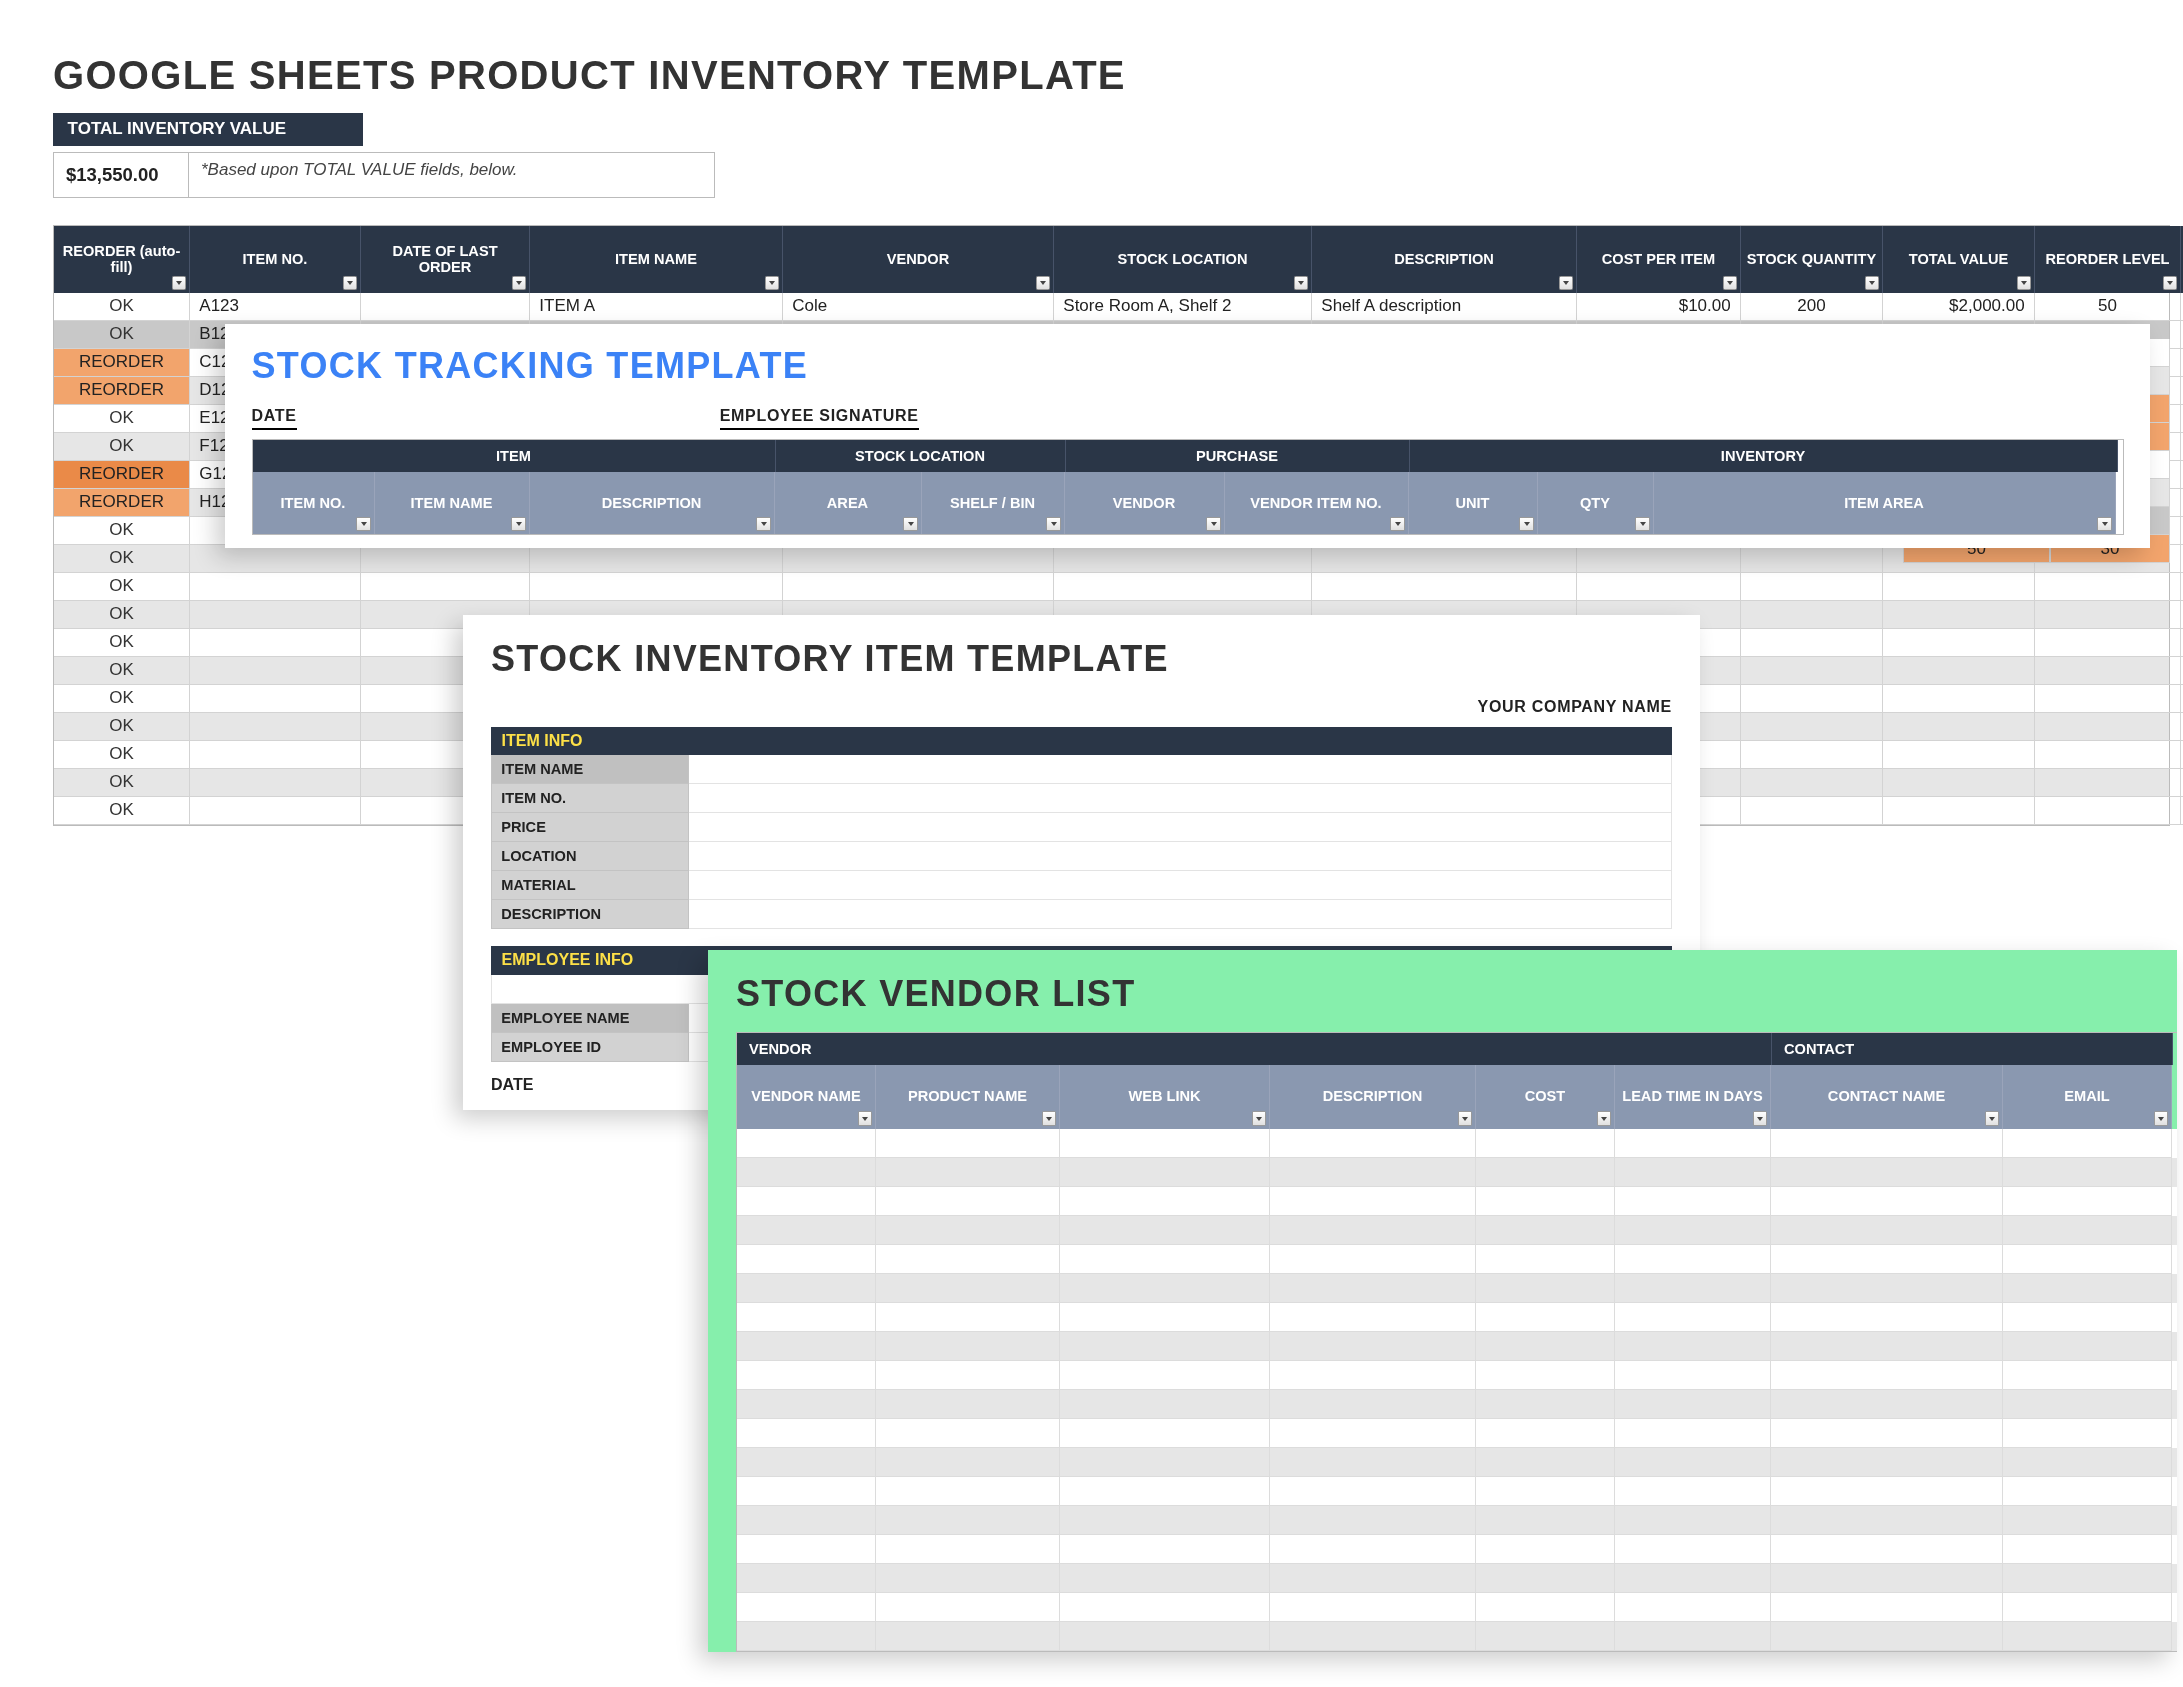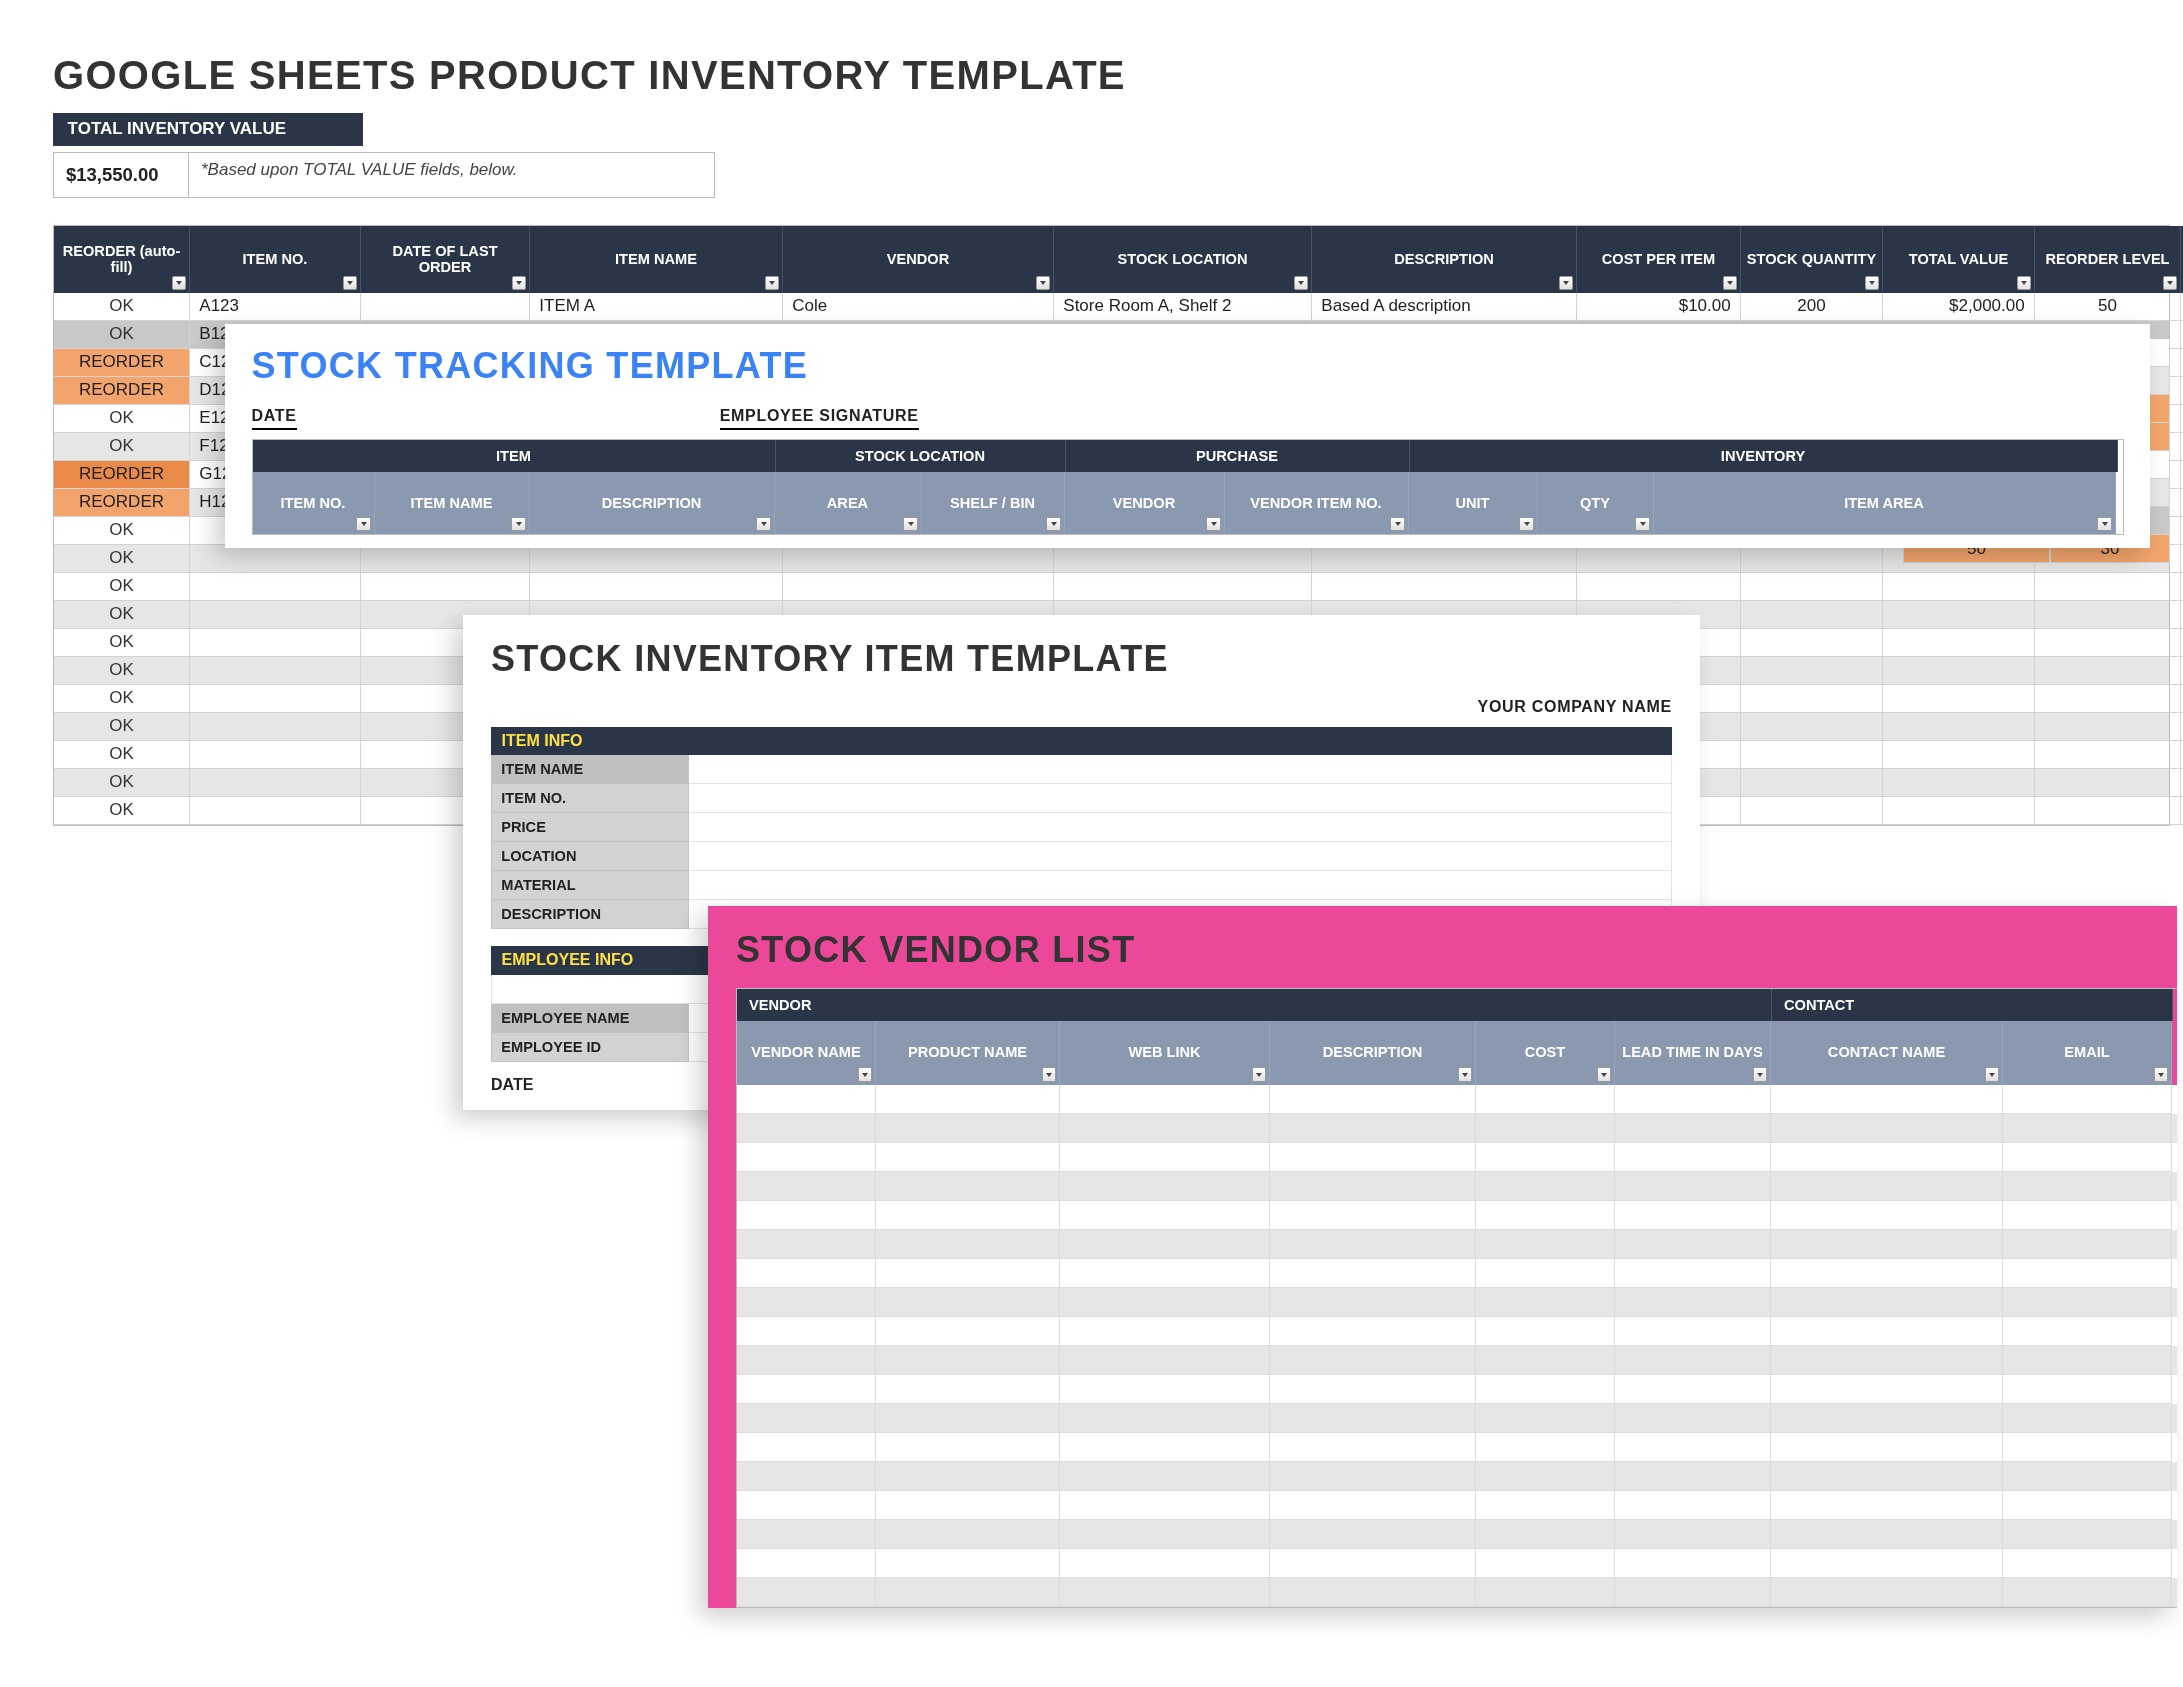--- a/index.html
+++ b/index.html
@@ -89,22 +89,22 @@
   #item .section-bar{background:var(--dark);color:#fde047;font-weight:700;font-size:16px;padding:5.3px 10.6px;}
   #item .kv{display:grid;grid-template-columns:198px 1fr;height:29px;}
   #item .kv .k{background:var(--field-grey);font-weight:700;font-size:14.6px;display:flex;align-items:center;padding:0 9.3px;border:0.7px solid #c3c3c3;border-top:none;}
   #item .kv .v{border:0.7px solid #e3e3e3;border-left:none;border-top:none;}
   #item .kv:first-of-type .k{background:#c0c0c0;}
   #item .spacer{height:17px;}
   #item .date-row{font-size:16px;font-weight:700;margin-top:14.6px;}
 
   
   #vendor{
-    position:absolute;left:708px;top:906px;width:1469px;
-    background:#ec4899;padding:22.5px 0 0 28px;
+    position:absolute;left:708px;top:950px;width:1469px;
+    background:#86efac;padding:22.5px 0 0 28px;
     box-shadow:-9.3px 9.3px 23px rgba(0,0,0,.20);
   }
   #vendor .title{font-size:36px;font-weight:600;letter-spacing:1.3px;color:#333;margin-bottom:17px;}
 
   .t-vendor{border:0.7px solid #bbb;border-right:none;}
   .t-vendor .grp{display:grid;grid-template-columns:1035px 401px;height:32px;}
   .t-vendor .grp > div{background:var(--dark);color:#fff;font-weight:700;font-size:14.6px;display:flex;align-items:center;padding:0 12px;border-right:0.7px solid #475369;}
   .t-vendor .subh{display:grid;grid-template-columns:139px 184px 210px 206px 139px 156px 232px 169px;height:64px;}
   .t-vendor .subh .sh{background:var(--slate);color:#fff;font-weight:700;font-size:14.6px;display:flex;align-items:center;justify-content:center;border-right:0.7px solid #9aa4ba;position:relative;text-align:left;line-height:1.1;padding:2.6px 4px;}
   .t-vendor .row{display:grid;grid-template-columns:139px 184px 210px 206px 139px 156px 232px 169px;height:29px;}
@@ -148,21 +148,21 @@
         <div class="hdr-dark hdr-cell">DAYS PER REORDER</div>
       </div>
     <div id="main-body">
         <div class="row">
           <div class="cell c reorder-ok" style="justify-content: center;">OK</div>
           <div class="cell ">A123</div>
           <div class="cell "></div>
           <div class="cell ">ITEM A</div>
           <div class="cell ">Cole</div>
           <div class="cell ">Store Room A, Shelf 2</div>
-          <div class="cell ">Based A description</div>
+          <div class="cell ">Shelf A description</div>
           <div class="cell r">$10.00</div>
           <div class="cell c">200</div>
           <div class="cell r">$2,000.00</div>
           <div class="cell c">50</div>
           <div class="cell c">14</div>
         </div>
         <div class="row sel">
           <div class="cell c reorder-ok" style="justify-content: center;">OK</div>
           <div class="cell ">B123</div>
           <div class="cell "></div>

